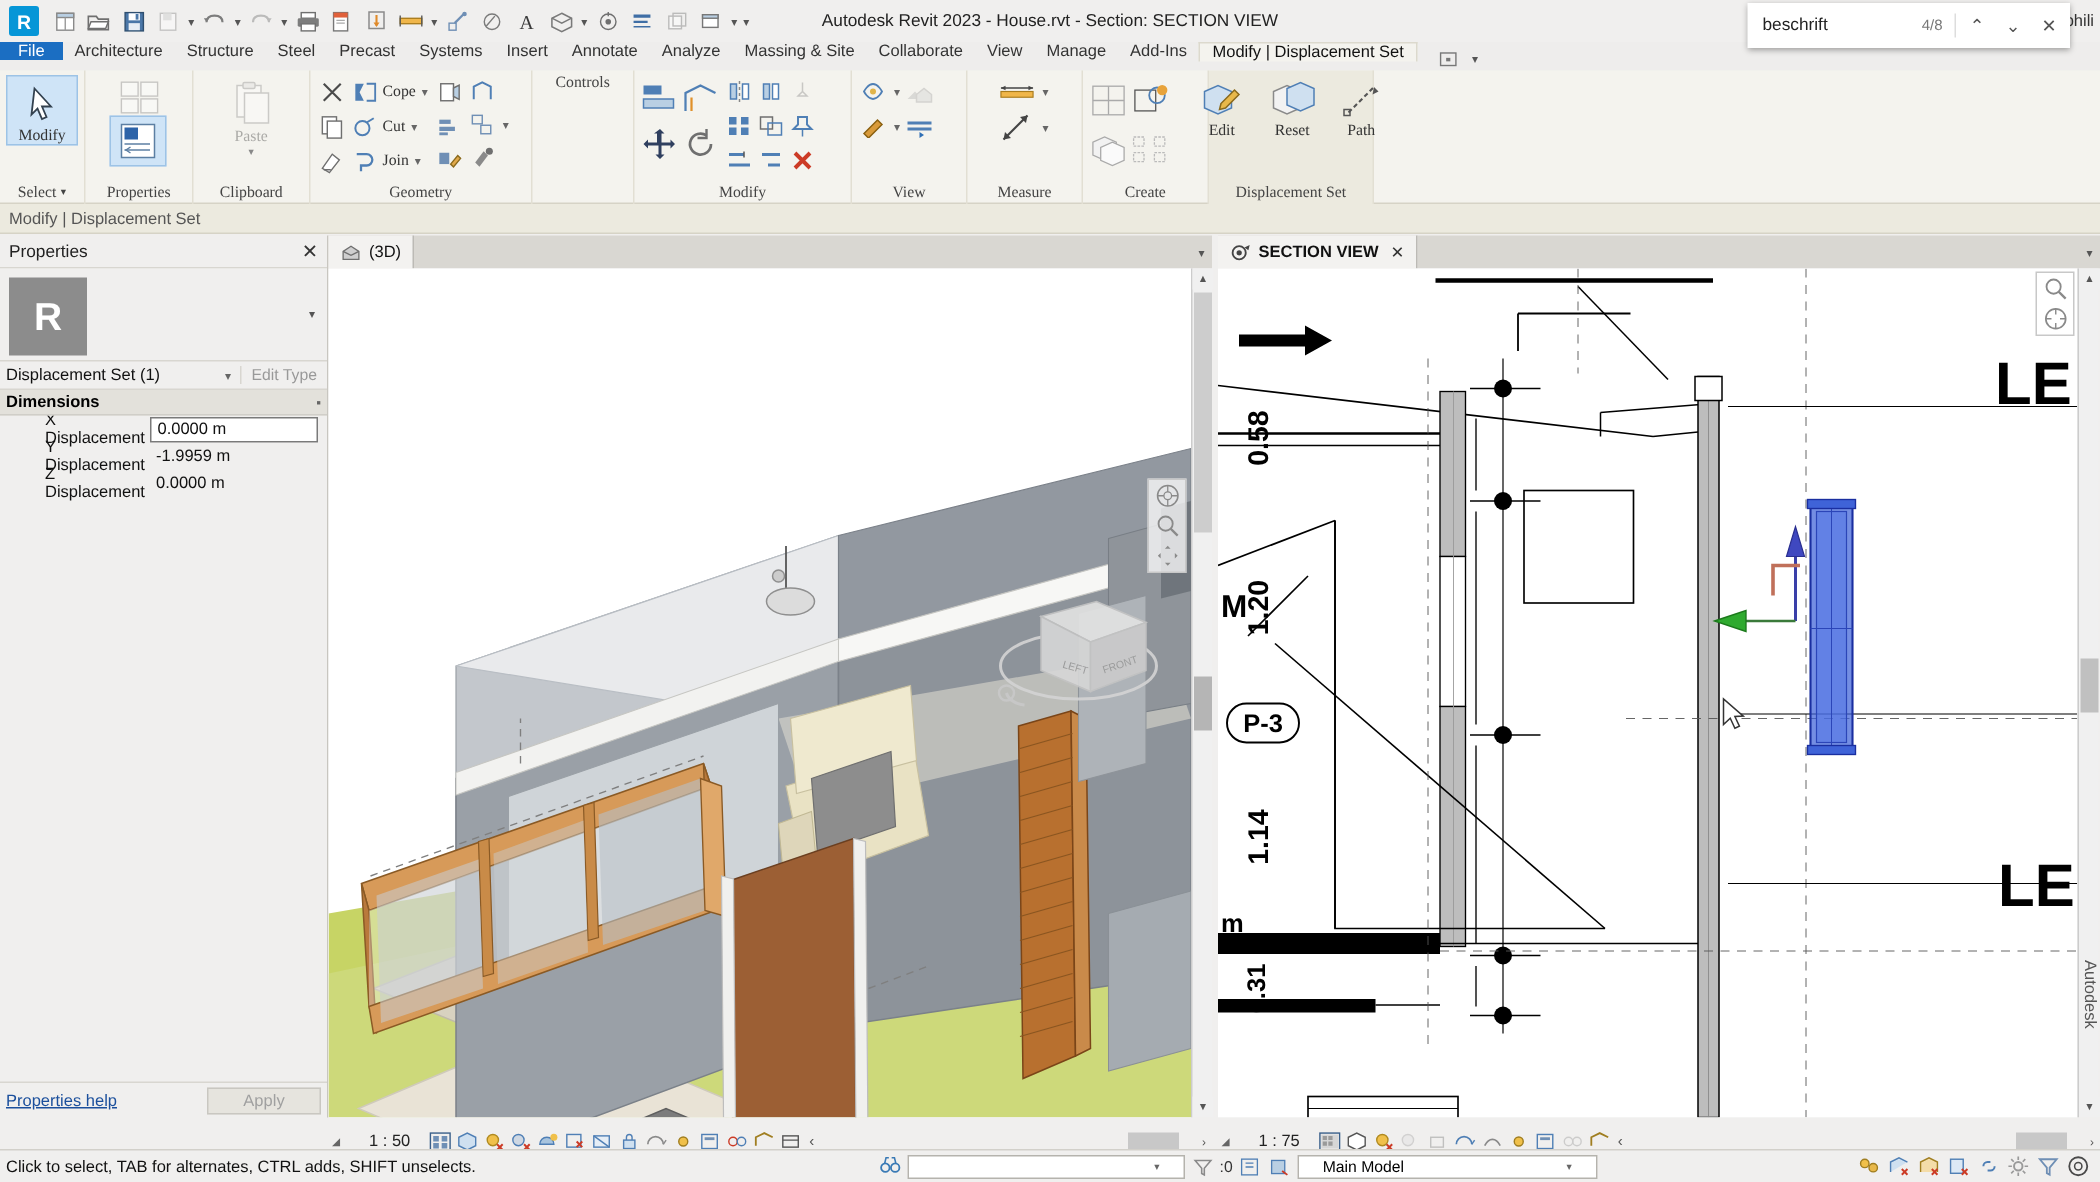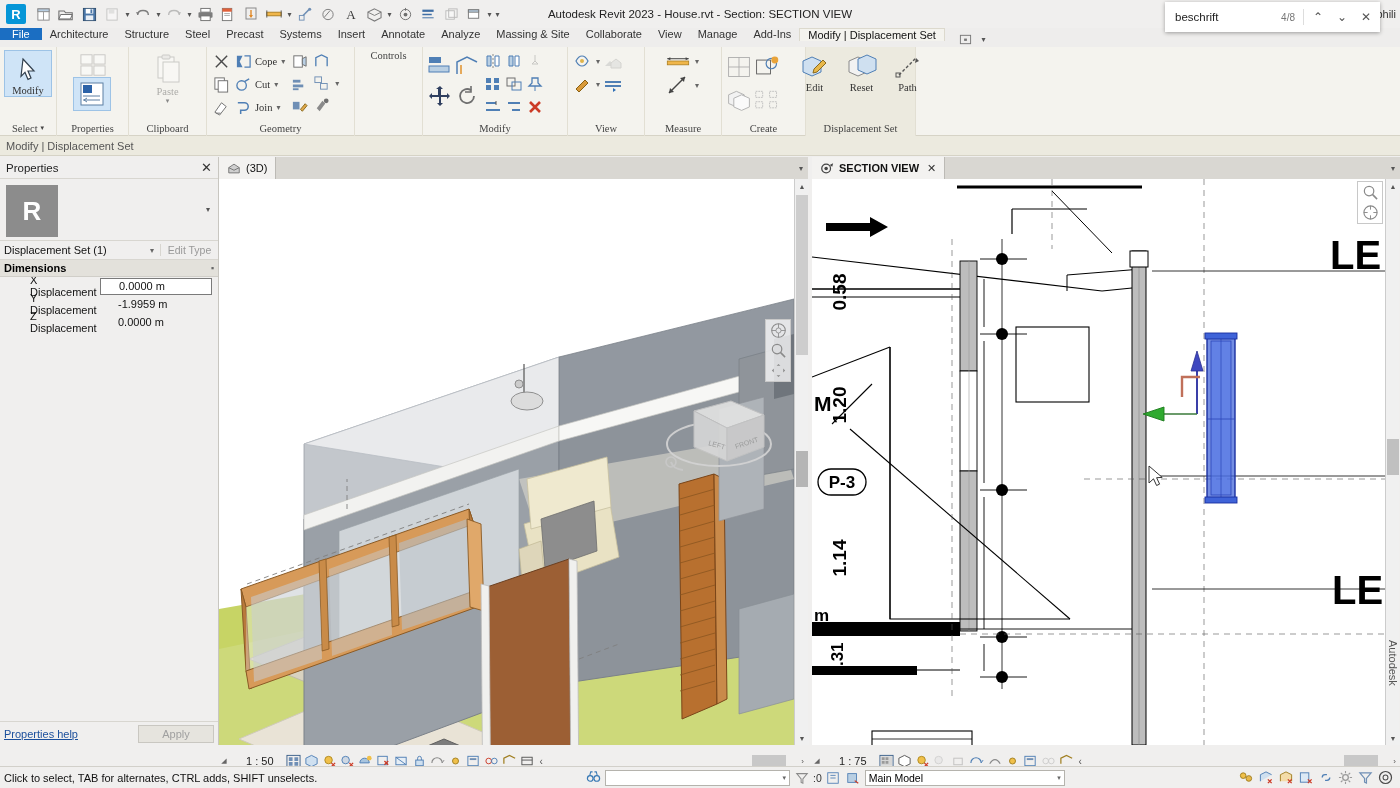--- a/index.html
+++ b/index.html
@@ -135,21 +135,21 @@
   }
   .prop-group {
     height:17px; display:flex; align-items:center; padding-left:4px;
     background:#e3e1db; font-weight:bold; font-size:11px;
     border-bottom:1px solid #d0cec8; position:relative;
   }
   .prop-group .pin { position:absolute; right:4px; font-size:9px; color:#666; }
   .prow { height:18px; display:flex; align-items:center; font-size:11px; }
   .prow .k { width:100px; padding-left:30px; color:#111; }
   .prow .v {
-    flex:1; margin-right:6px; padding-left:18px; height:17px;
+    flex:1; margin-right:6px; padding-left:4px; height:17px;
     display:flex; align-items:center; color:#111;
   }
   .prow.focused .v { border:1px solid #7a7a7a; background:#fff; }
   .prop-foot {
     margin-top:auto; height:24px; display:flex; align-items:center;
     border-top:1px solid #d8d6d0; padding:0 4px;
   }
   .prop-foot .help { color:#1b4f9c; text-decoration:underline; font-size:11px; }
   .prop-foot .apply {
     margin-left:auto; width:76px; height:18px; background:#e6e4de;
@@ -207,21 +207,21 @@
 
   
   #statusbar {
     position:absolute; bottom:0; left:0; width:1400px; height:22px;
     background:#f0efee; border-top:1px solid #d2d0ca;
     display:flex; align-items:center; font-size:11px; padding-left:4px;
   }
   #statusbar .msg { color:#111; }
   .sb-combo {
     height:16px; border:1px solid #b5b3ad; background:#fff;
-    display:flex; align-items:center; padding:0 3px; font-size:10.5px;text-align:center;
+    display:flex; align-items:center; padding:0 16px; font-size:10.5px;text-align:center;
   }
   .sb-combo .cv { margin-left:auto; font-size:7px; color:#666; }
   .sb-right { margin-left:auto; display:flex; align-items:center; gap:3px; padding-right:6px; }
 
   
   #adsk-vert {
     position:absolute; right:1px; top:640px;
     writing-mode:vertical-rl; font-size:11px; color:#555;
   }
   

